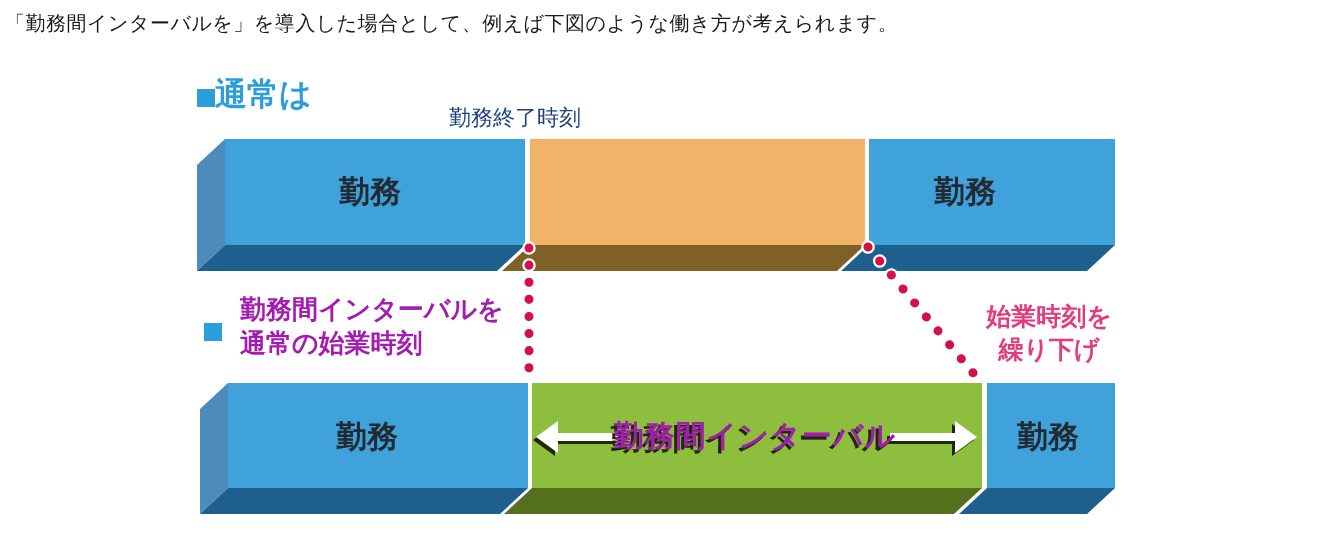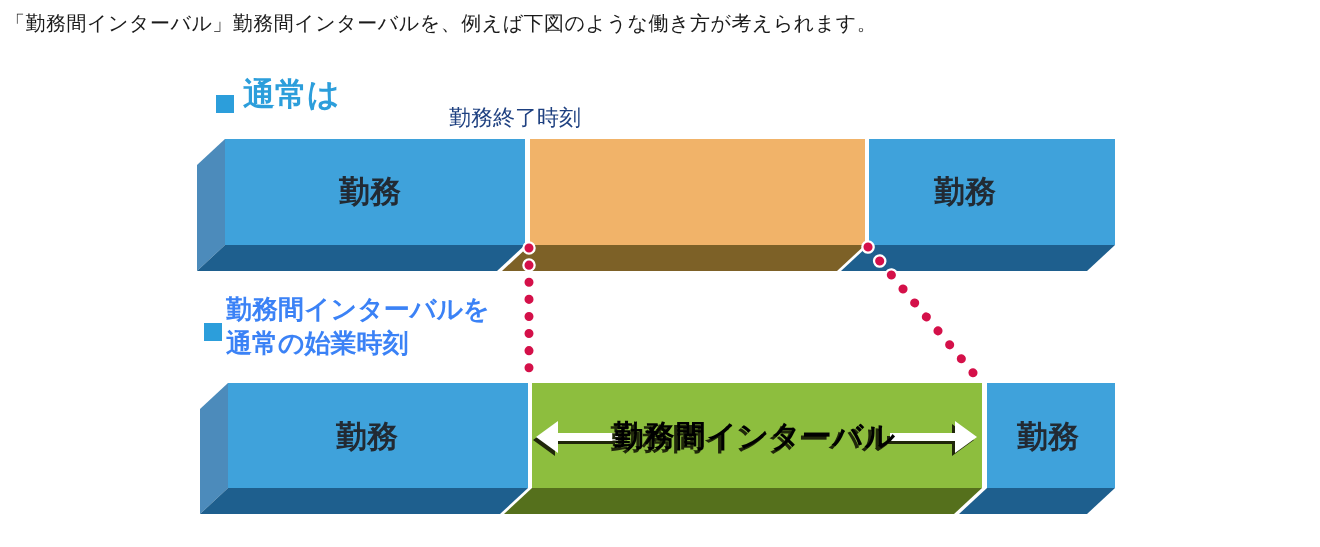--- a/index.html
+++ b/index.html
@@ -4,65 +4,65 @@
 <style>
   html,body { margin:0; padding:0; background:#ffffff; }
   body { width:1320px; height:547px; overflow:hidden;
          font-family:"Liberation Sans","DejaVu Sans",sans-serif; }
   .canvas { position:relative; width:1320px; height:547px; background:#fff; }
   .layer { position:absolute; left:0; top:0; width:1320px; height:547px; }
 
   .intro { position:absolute; left:5px; top:10px; font-size:20px; color:#1a1a1a;
            letter-spacing:0.5px; white-space:nowrap; margin:0; }
 
-  .hdr1 { position:absolute; left:216px; top:76px; display:flex; gap:9px;
-          color:#2C9EDB; align-items:flex-end; }
+  .hdr1 { position:absolute; left:197px; top:76px; display:flex; 
+          color:#2C9EDB; align-items:flex-start; }
   .hdr1-label { font-size:32px; font-weight:bold; line-height:1.15; white-space:nowrap; }
   .sq { width:18px; height:18px; background:#2C9EDB; display:inline-block; flex:0 0 auto; }
   .sq1 { margin-top:13px; }
   .sq2 { margin-top:30px; }
 
-  .hdr2 { position:absolute; left:204px; top:293px; display:flex; gap:4px;
-          color:#3b82f6; font-size:26px; font-weight:bold; line-height:1.3;
+  .hdr2 { position:absolute; left:204px; top:293px; display:flex; gap:18px;
+          color:#a21caf; font-size:26px; font-weight:bold; line-height:1.3;
           align-items:flex-start; white-space:nowrap; }
 
   .lbl { position:absolute; font-weight:normal; font-size:22px; color:#1E4080;
          white-space:nowrap; transform:translateX(-50%);text-align:right; }
   .lbl-end   { left:515px; top:103px; }
   .lbl-start { left:850px; top:101px; }
 
   .work { position:absolute; transform:translate(-50%,-50%); font-size:31px;
           font-weight:bold; color:#222A33; white-space:nowrap;font-family:Liberation Serif, serif; }
   .w1 { left:370px;  top:192px; }
   .w2 { left:965px;  top:192px; }
   .w3 { left:367px;  top:437px; }
   .w4 { left:1048px; top:437px; }
 
   .interval-label { position:absolute; left:755px; top:436px;
-          transform:translate(-50%,-50%); color:#000000; font-size:30px;
+          transform:translate(-50%,-50%); color:#a21caf; font-size:30px;
           font-weight:bold; letter-spacing:1px; white-space:nowrap;
           text-shadow:-3px 3px 0 #20270b; }
 
   .pink { position:absolute; left:985px; top:300px; width:128px; text-align:center;
           color:#E03C7E; font-size:25px; font-weight:bold; line-height:1.3;
           white-space:nowrap; }
 
   .dotw  { stroke:#ffffff; stroke-width:13.5; stroke-linecap:round;
            stroke-dasharray:0.1 17; fill:none; }
   .dotr  { stroke-width:9; stroke-linecap:round; stroke-dasharray:0.1 17; fill:none; }
   .dotw2 { stroke:#ffffff; stroke-width:13.5; stroke-linecap:round;
            stroke-dasharray:0.1 18.1; fill:none; }
   .dotr2 { stroke-width:9; stroke-linecap:round; stroke-dasharray:0.1 18.1; fill:none; }
 </style>
 </head>
 <body>
 
 <div class="canvas">
 
-  <p class="intro">「勤務間インターバル」勤務間インターバルを、例えば下図のような働き方が考えられます。</p>
+  <p class="intro">「勤務間インターバルを」を導入した場合として、例えば下図のような働き方が考えられます。</p>
 
   <svg class="layer" viewBox="0 0 1320 547">
 
     <g>
       <polygon points="225,139 225,245 197,271 197,165" fill="#4C8BBB"></polygon>
       <polygon points="225,245 525,245 497,271 197,271" fill="#1E5F8E"></polygon>
       <rect x="225" y="139" width="300" height="106" fill="#3FA2DB"></rect>
       <polygon points="530,245 865,245 837,271 502,271" fill="#7D6127"></polygon>
       <rect x="530" y="139" width="335" height="106" fill="#F1B369"></rect>
       <polygon points="869,245 1115,245 1087,271 841,271" fill="#1E5F8E"></polygon>
@@ -106,17 +106,21 @@
   <div class="work w1">勤務</div>
   <div class="work w2">勤務</div>
 
   <div class="hdr2">
     <span class="sq sq2"></span>
     <span class="hdr2-lines">
       <span>勤務間インターバルを</span><br>
       <span>通常の始業時刻</span>
     </span>
   </div>
+  <div class="pink">
+    <span>始業時刻を</span><br>
+    <span>繰り下げ</span>
+  </div>
   <div class="work w3">勤務</div>
   <div class="interval-label">勤務間インターバル</div>
   <div class="work w4">勤務</div>
 
 </div>
 
 </body></html>

